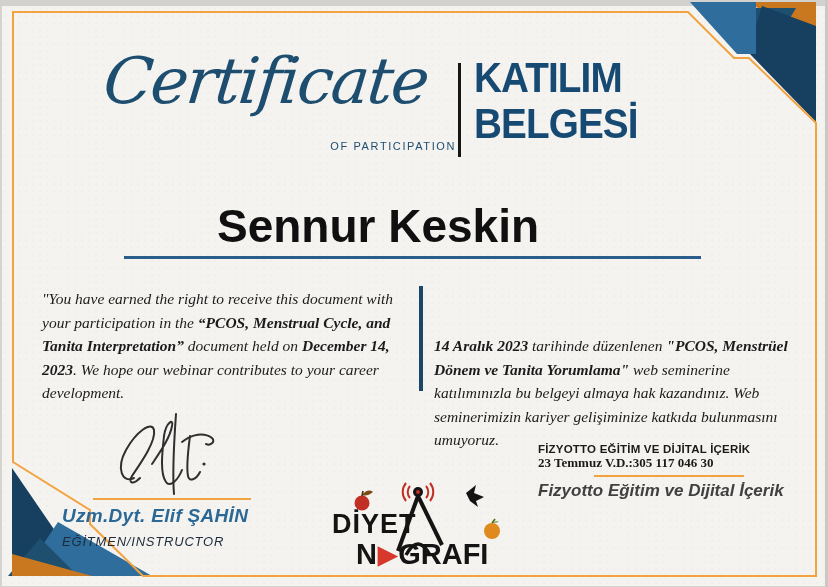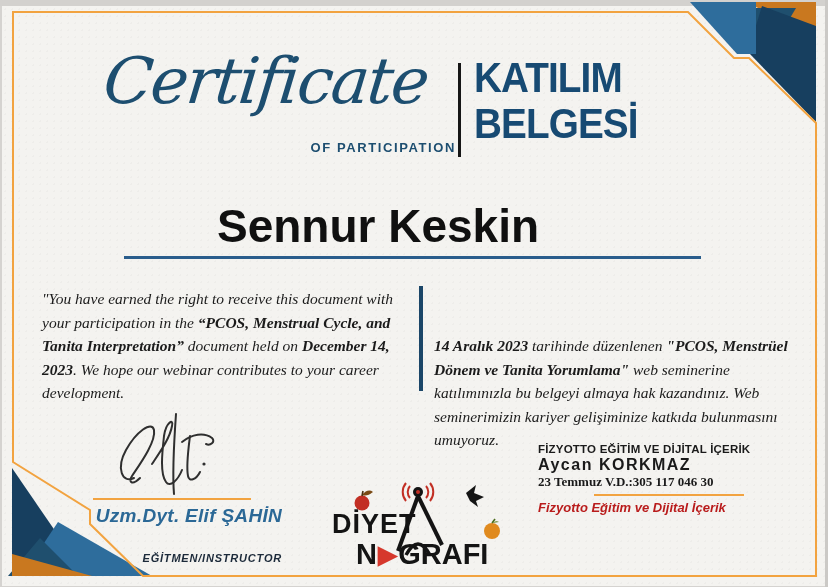--- a/index.html
+++ b/index.html
@@ -20,21 +20,21 @@
 
   
   .script-title{
     left:104px;top:44px;
     font-family:"DejaVu Serif",serif;font-style:italic;
     font-size:64px;color:#1d4e70;letter-spacing:-2px;
     transform:skewX(-6deg);
   }
   .subtitle{
     left:250px;top:140px;width:206px;text-align:right;
-    font-weight:bold;font-size:13px;letter-spacing:1.6px;color:#1d4e70;
+    font-weight:normal;font-size:11px;letter-spacing:1.6px;color:#1d4e70;
   }
   .header-divider{left:458px;top:63px;width:3px;height:94px;background:#161616;}
   .title-tr{
     left:474px;top:54px;
     font-weight:bold;font-size:43px;line-height:46px;color:#174a73;
     letter-spacing:-1px;transform:scaleX(0.9);transform-origin:left top;
   }
 
   
   .recipient-name{
@@ -46,40 +46,40 @@
   
   .para{
     font-family:"Liberation Serif",serif;font-style:italic;
     font-size:15.5px;line-height:23.5px;color:#1b1b1b;text-align:left;
   }
   .para-left{left:42px;top:287px;width:364px;}
   .right-bar{left:419px;top:286px;width:4px;height:105px;background:#1b4668;}
   .para-right{left:434px;top:303px;width:360px;margin-top:31px;}
 
   
-  .sig-block{left:62px;top:412px;width:220px;text-align:right;}
+  .sig-block{left:62px;top:412px;width:220px;text-align:left;}
   .sig-svg{display:block;margin:0 auto;}
   .sig-rule{width:158px;height:2px;background:#f2a340;margin:2px auto 5px;}
   .sig-name{font-style:italic;font-weight:bold;font-size:19px;color:#2b6896;letter-spacing:0.3px;}
-  .sig-role{margin-top:25px;font-style:italic;font-weight:bold;font-size:11px;letter-spacing:0.8px;color:#1c2a3a;}
+  .sig-role{margin-top:7px;font-style:italic;font-weight:normal;font-size:13px;letter-spacing:0.8px;color:#1c2a3a;}
 
   
   .logo-block{left:326px;top:455px;width:192px;height:122px;}
   .logo-art{position:absolute;left:0;top:0;z-index:2;}
   .logo-line1{position:absolute;left:6px;top:54px;font-weight:bold;font-size:27px;letter-spacing:1px;color:#141414;}
   .logo-line2{position:absolute;left:30px;top:83px;font-weight:bold;font-size:29px;color:#141414;display:flex;align-items:center;}
   .play-icon{color:#d6382c;font-size:25px;line-height:29px;margin:0 1px;}
 
   
   .stamp-block{left:538px;top:443px;width:262px;text-align:left;color:#1a1a1a;}
   .stamp-l1{font-size:11.5px;font-weight:bold;letter-spacing:0.2px;}
   .stamp-l2{font-size:16px;font-weight:bold;letter-spacing:1.5px;margin-top:1px;}
   .stamp-l{font-size:13px;font-weight:bold;line-height:15.5px;font-family:Liberation Serif, serif;}
   .stamp-rule{width:150px;height:2.5px;background:#f2a340;margin:4px auto 4px;}
-  .org-name{font-style:italic;font-weight:bold;font-size:13px;color:#b91c1c;}
+  .org-name{font-style:italic;font-weight:bold;font-size:17px;color:#404040;}
 
   .top-edge{position:absolute;top:0;left:0;width:828px;height:6px;background:#d3d1ce;}
   .right-edge{position:absolute;top:0;right:0;width:3px;height:587px;background:#cbc9c6;}
 </style>
 </head>
 <body>
 
 <div class="top-edge"></div>
 <div class="paper"></div>
 <div class="right-edge"></div>
@@ -166,17 +166,16 @@
   <div class="logo-line1">DİYET</div>
   <div class="logo-line2">
     <span>N</span>
     <span class="play-icon">▶</span>
     <span>GRAFI</span>
   </div>
 </div>
 
 <div class="abs stamp-block">
   <div class="stamp-l1">FİZYOTTO EĞİTİM VE DİJİTAL İÇERİK</div>
-  <div class="stamp-l2">Aycan KORKMAZ</div>
   <div class="stamp-l">23 Temmuz V.D.:305 117 046 30</div>
   <div class="stamp-rule"></div>
   <div class="org-name">Fizyotto Eğitim ve Dijital İçerik</div>
 </div>
 
 </body></html>

